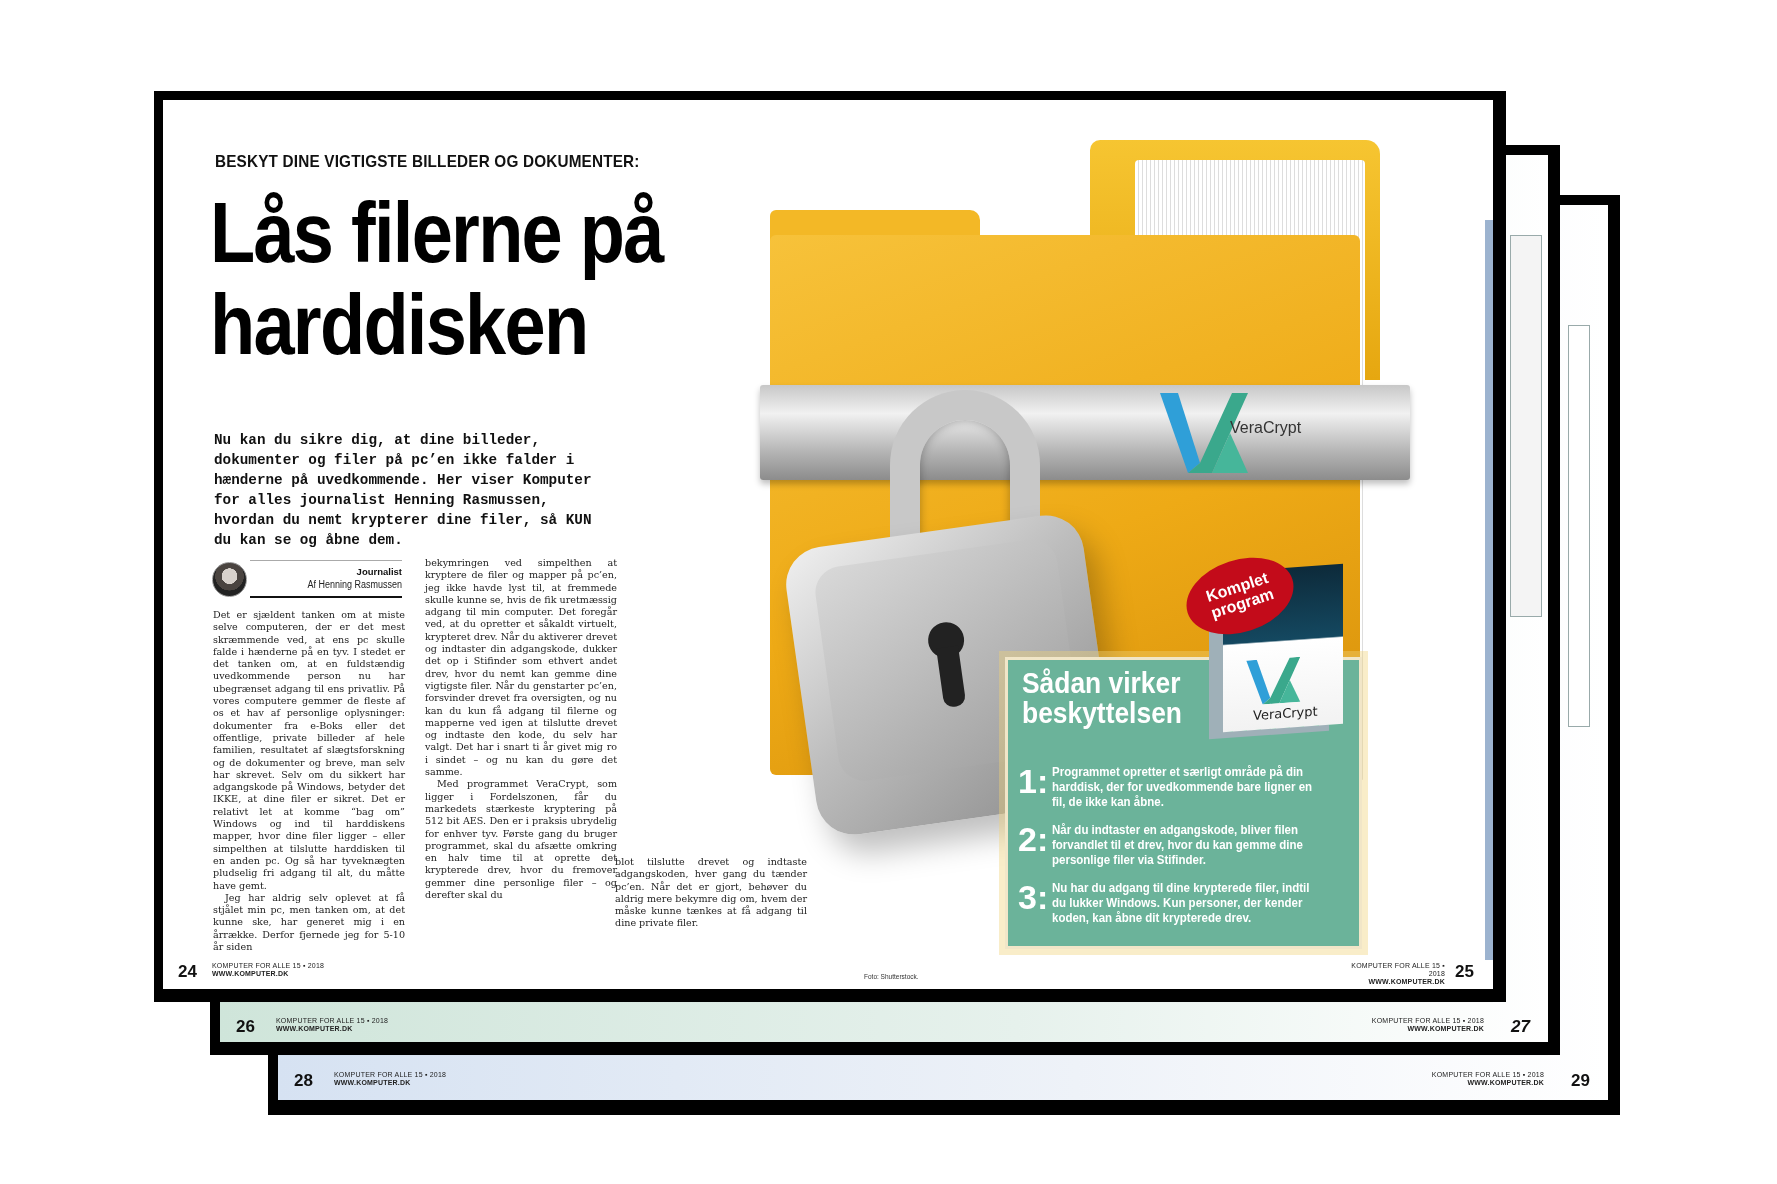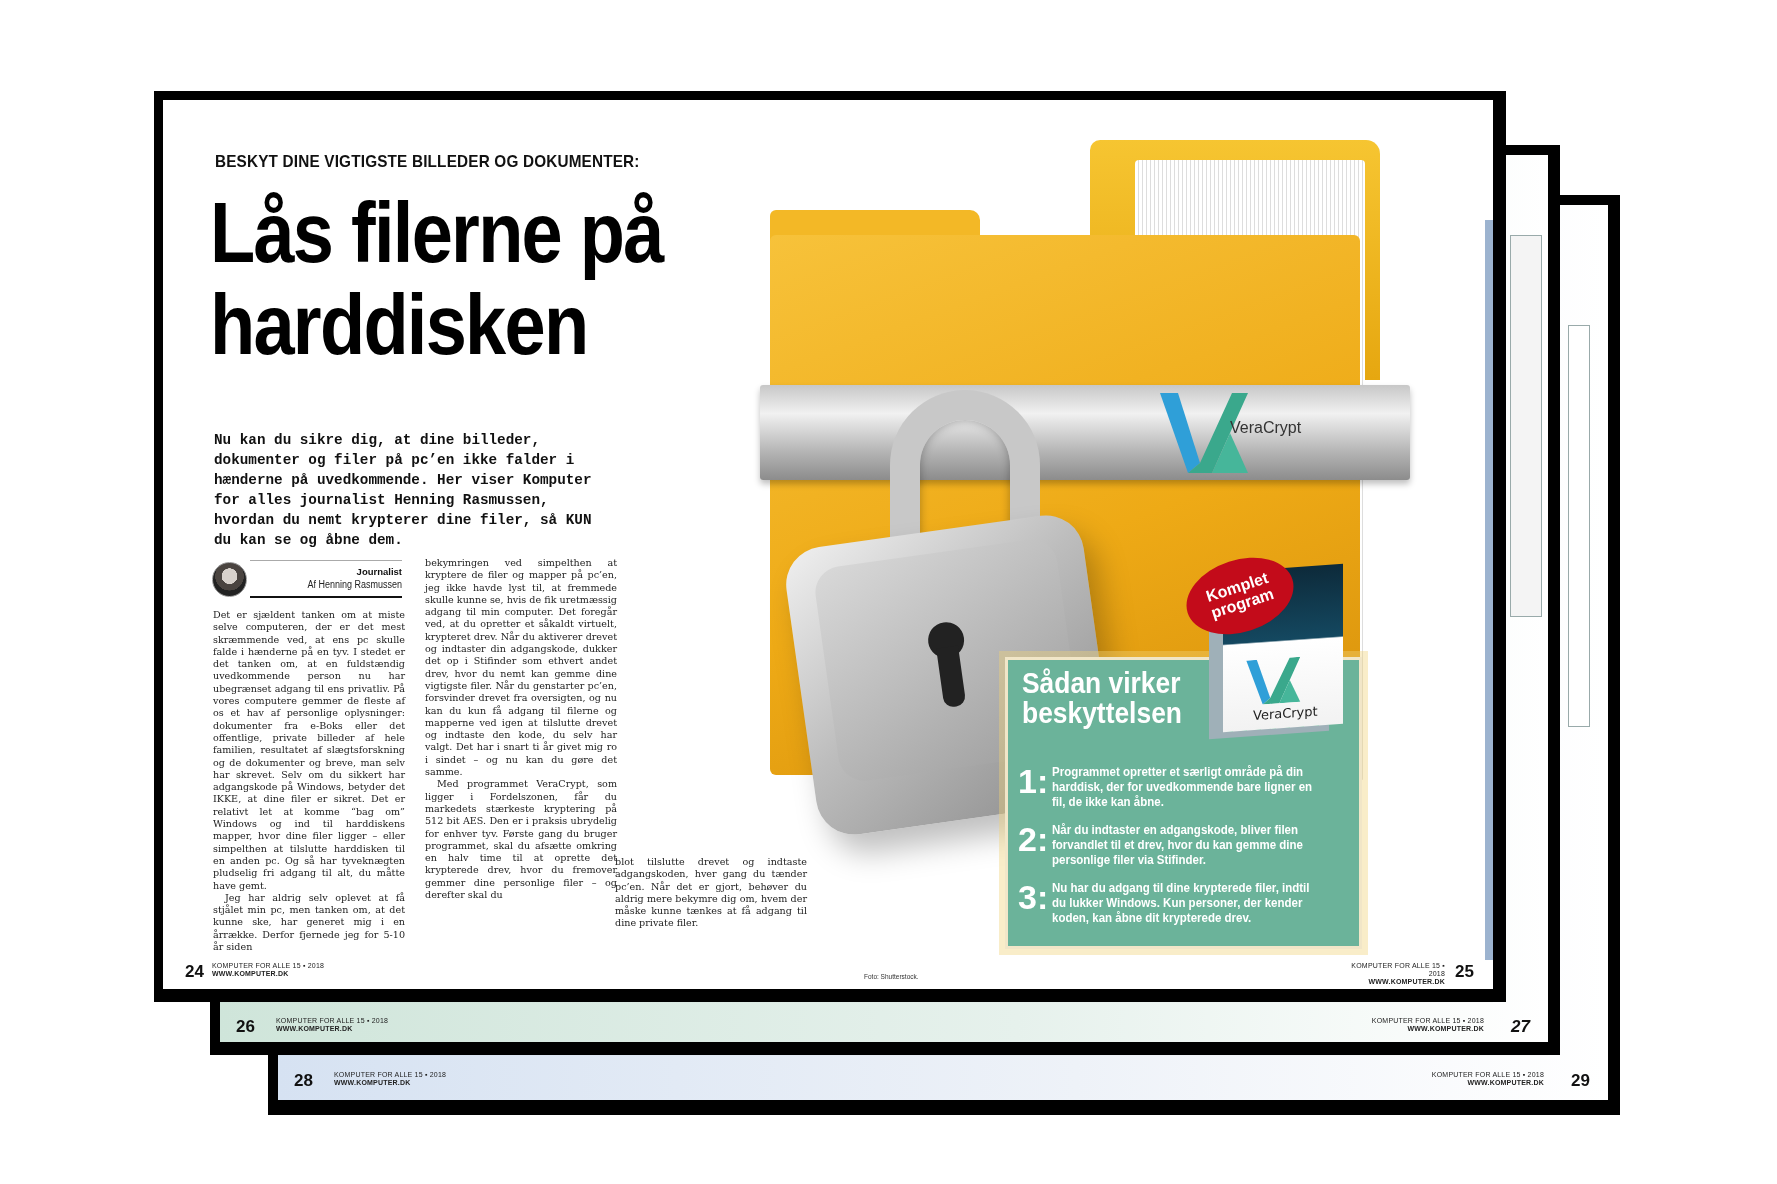--- a/index.html
+++ b/index.html
@@ -169,20 +169,20 @@
     <polygon points="22,60 32,52 58,0 72,0 44,60" fill="#3aa88c"></polygon>
     <polygon points="44,60 58,30 72,60" fill="#46b69a"></polygon>
   </svg>
   <div class="box-brand">VeraCrypt</div>
 </div>
 <div class="badge">
   <div>Komplet</div>
   <div>program</div>
 </div>
 
-<div class="footer-num" style="left:185px; top:962px;">24</div>
+<div class="footer-num" style="left:178px; top:962px;">24</div>
 <div class="footer-meta" style="left:212px; top:962px;">
   <span>KOMPUTER FOR ALLE 15 ▪ 2018</span><b>WWW.KOMPUTER.DK</b>
 </div>
 <div class="footer-meta right" style="left:1340px; top:962px; width:105px;">
   <span>KOMPUTER FOR ALLE 15 ▪ 2018</span><b>WWW.KOMPUTER.DK</b>
 </div>
 <div class="footer-num" style="left:1455px; top:962px;">25</div>
 
 </body></html>

